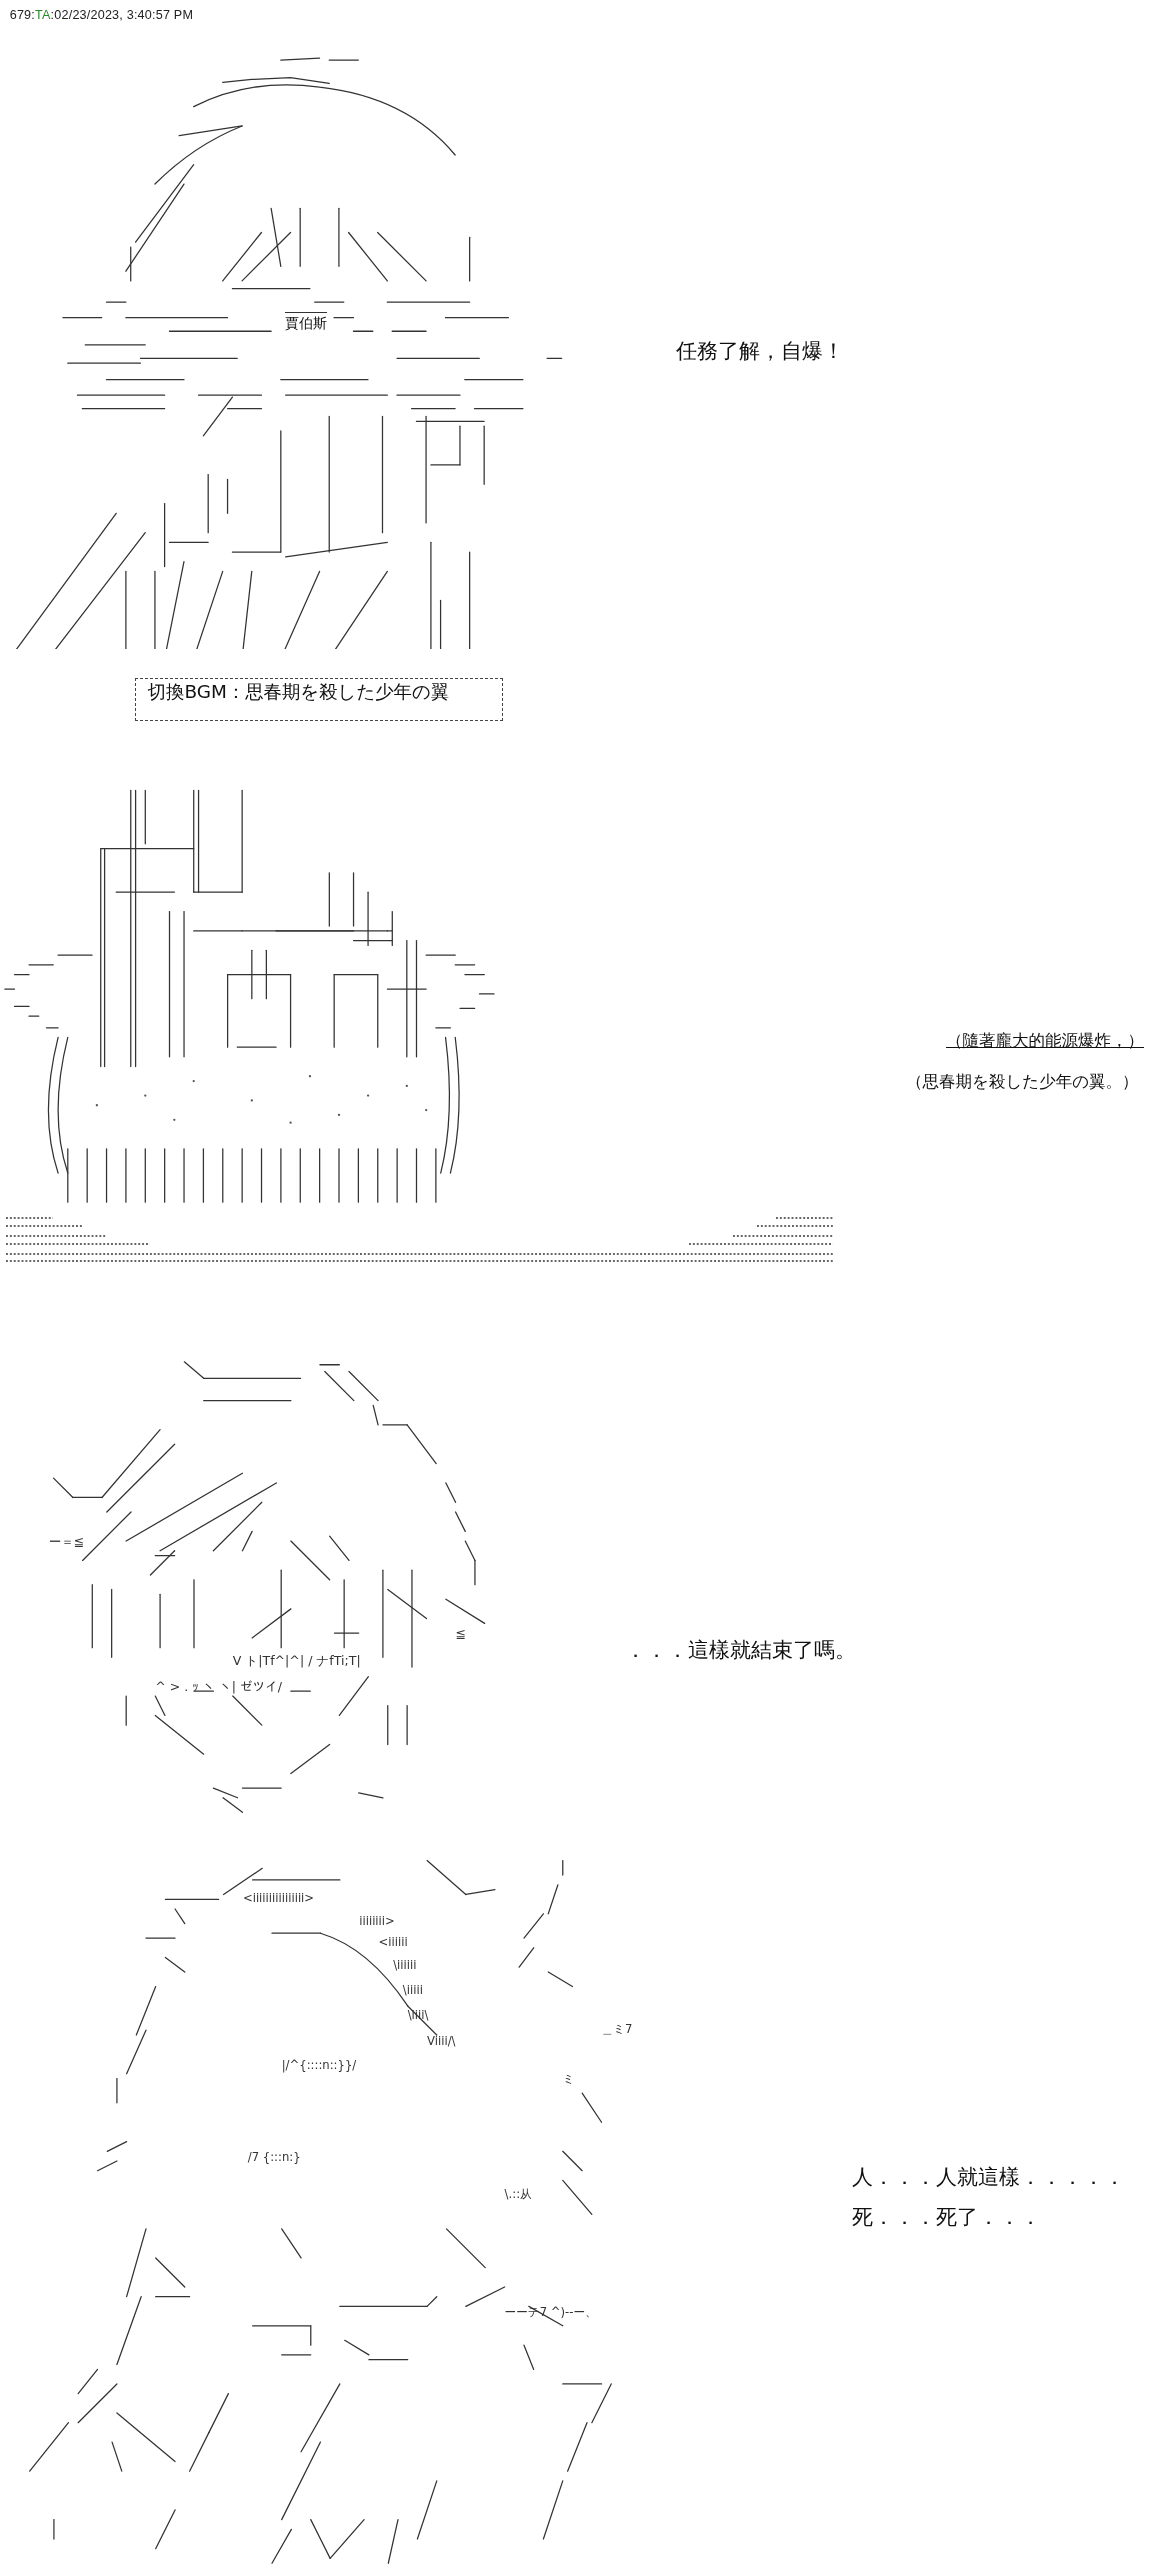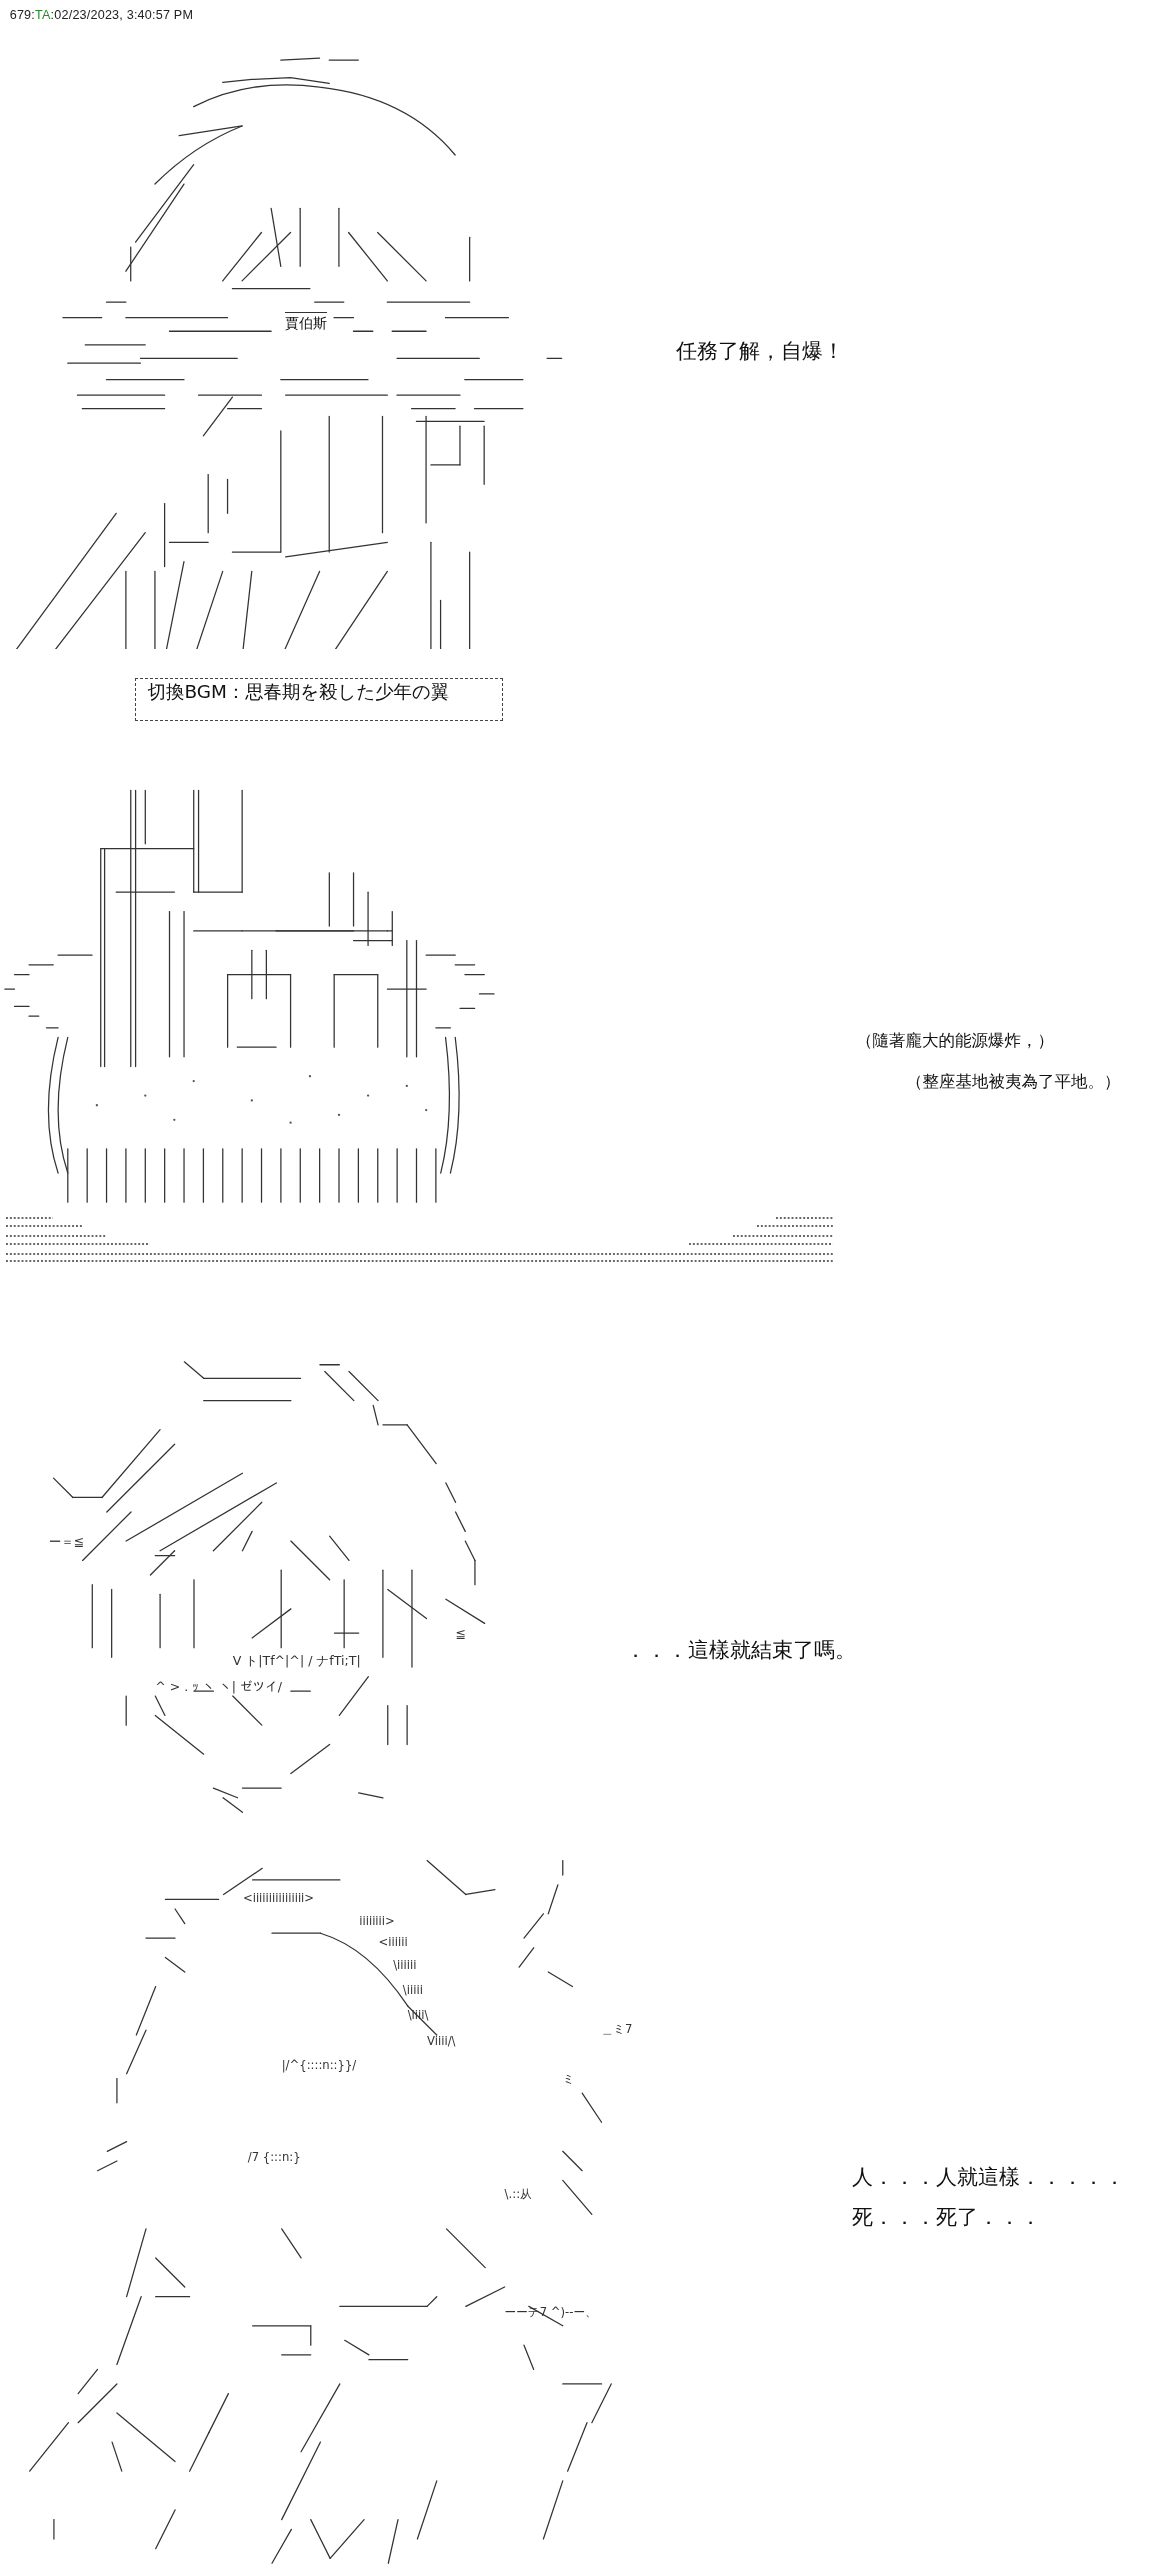--- a/index.html
+++ b/index.html
@@ -257,22 +257,22 @@
   <div class="dotline" style="left:4.8px;top:451px;width:48px;"></div>
   <div class="dotline" style="left:4.8px;top:459px;width:78px;"></div>
   <div class="dotline" style="left:4.8px;top:469px;width:102px;"></div>
   <div class="dotline" style="left:4.8px;top:477px;width:145px;"></div>
   <div class="dotline" style="left:4.8px;top:487px;width:829px;"></div>
   <div class="dotline" style="left:4.8px;top:494px;width:829px;"></div>
   <div class="dotline" style="left:775px;top:451px;width:58px;"></div>
   <div class="dotline" style="left:756px;top:459px;width:78px;"></div>
   <div class="dotline" style="left:732px;top:469px;width:102px;"></div>
   <div class="dotline" style="left:688px;top:477px;width:145px;"></div>
-  <div class="caption caption-sm" style="left:856px;top:267px;">（隨著龐大的能源爆炸，）</div>
-  <div class="caption caption-sm" style="left:906px;top:308px;">（整座基地被夷為了平地。）</div>
+  <div class="caption caption-sm" style="left:946px;top:267px;text-decoration:underline;">（隨著龐大的能源爆炸，）</div>
+  <div class="caption caption-sm" style="left:906px;top:308px;">（思春期を殺した少年の翼。）</div>
 </div>
 
 <div class="panel" style="top:1357px;height:465px;">
   <div class="art">
     <svg width="543" height="465" viewBox="0 0 560 480">
       <line x1="190" y1="5" x2="210" y2="22"></line>
       <line x1="210" y1="22" x2="310" y2="22"></line>
       <line x1="330" y1="8" x2="350" y2="8"></line>
       <line x1="335" y1="15" x2="365" y2="45"></line>
       <line x1="360" y1="15" x2="390" y2="45"></line>

